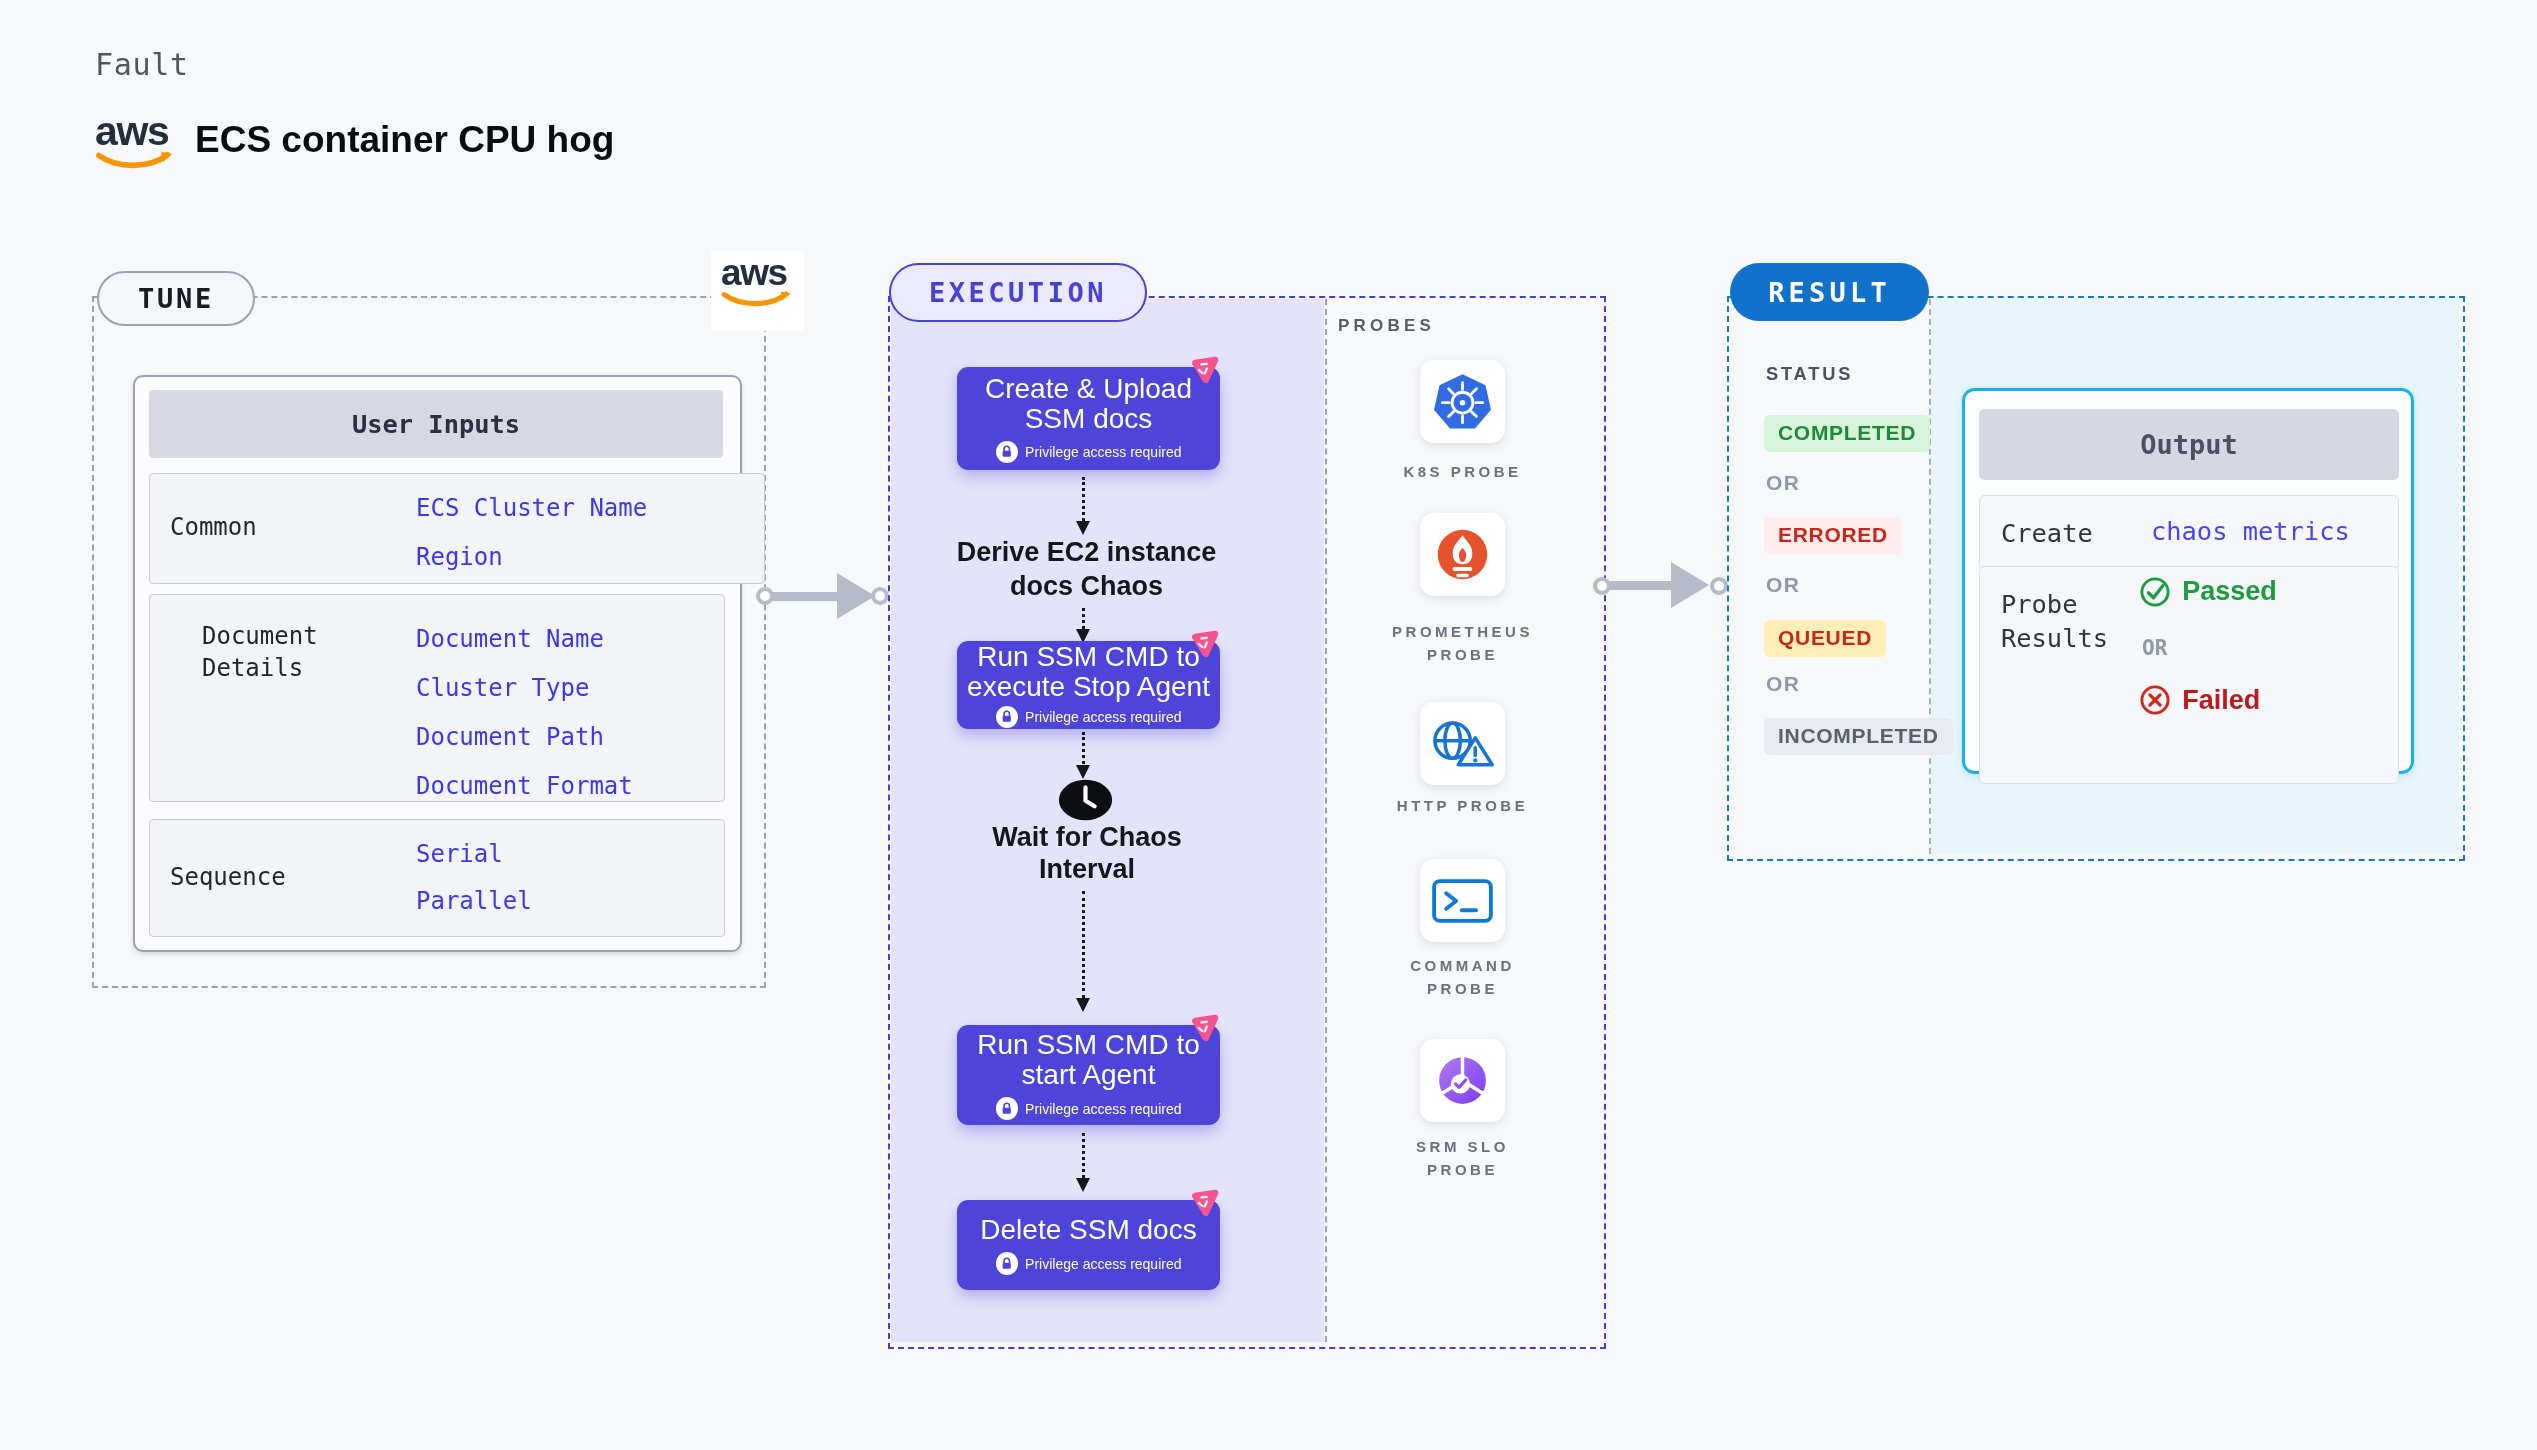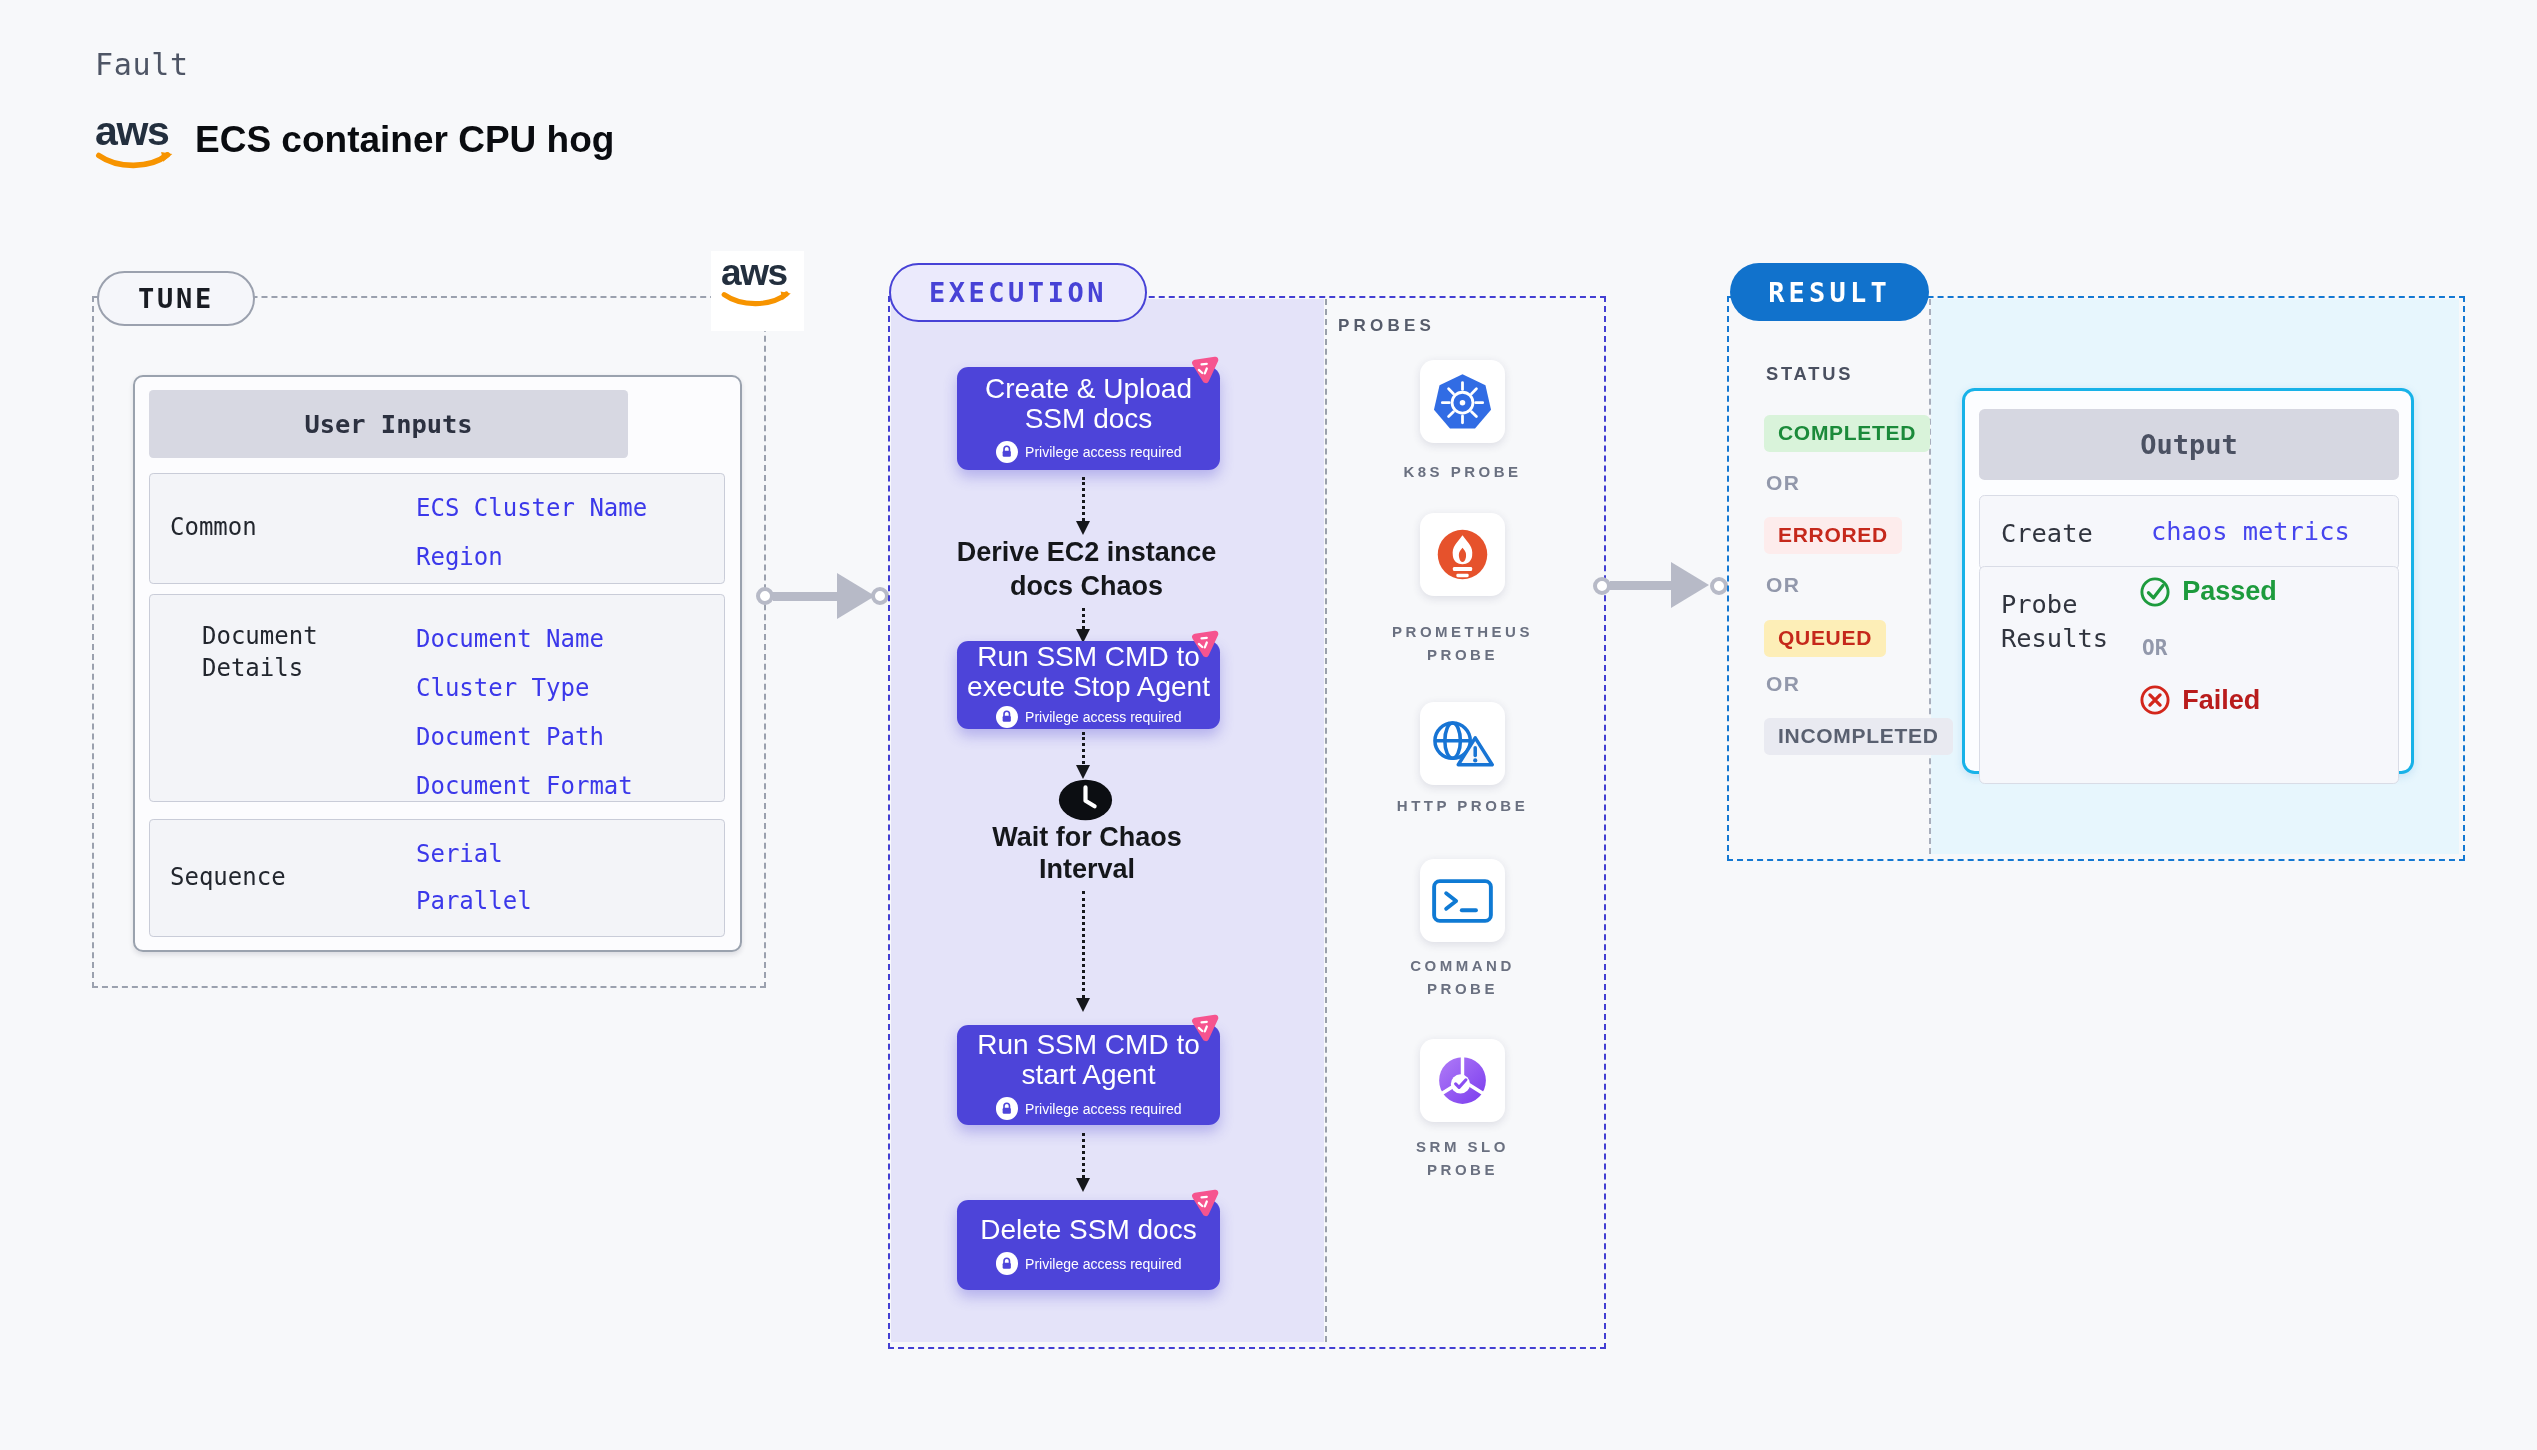--- a/index.html
+++ b/index.html
@@ -27,21 +27,21 @@
   .badge-tune{left:97px;top:271px;width:154px;height:51px;background:#f5f6fa;border:2.1px solid #9ba1ae;
               color:#191c23;font-size:27px;letter-spacing:2.8px;}
   .badge-exec{left:889px;top:263px;width:254px;height:55px;background:#ebeafc;border:2.8px solid #4742d6;
               color:#4742d6;font-size:27px;letter-spacing:3.5px;}
   .badge-result{left:1730px;top:263px;width:199px;height:58px;background:#1172cc;color:#ffffff;
               font-size:27px;letter-spacing:4.2px;}
 
   
   .ui-card{left:133px;top:375px;width:605px;height:573px;background:#fcfcfe;border:2.1px solid #9aa2ae;
            border-radius:10px;box-shadow:0 2.1px 5.6px rgba(30,35,60,.12);}
-  .ui-header{left:14px;top:12.7px;width:479px;height:68px;background:#d7d8e2;border-radius:4.2px;
+  .ui-header{left:14px;top:12.7px;width:574px;height:68px;background:#d7d8e2;border-radius:4.2px;
              display:flex;align-items:center;justify-content:center;font-size:25.4px;font-weight:600;color:#2c3140;}
   .ui-row{background:#f3f4f8;border:1.4px solid #c9ccd8;border-radius:4.2px;left:14px;width:574px;}
   .ui-label{color:#22262e;font-size:24px;line-height:32px;}
   .ui-values{color:#3b38ea;font-size:24px;}
 
   
   .step{left:957px;width:263px;background:#4d44d9;border-radius:11.3px;color:#fff;
         display:flex;flex-direction:column;align-items:center;justify-content:center;gap:7px;
         box-shadow:0 7px 14px rgba(70,60,210,.30);text-align:center;padding:0 10px;box-sizing:border-box;}
   .step-title{font-size:28px;font-weight:normal;line-height:30px;}
@@ -108,21 +108,21 @@
     <div class="aws-word" style="font-size:37px;">aws</div>
     <svg width="71" height="20" viewBox="0 0 112 30">
       <path d="M5 5 C32 24 78 24 103 4" stroke="#f79400" stroke-width="8" fill="none" stroke-linecap="round"></path>
       <polygon points="94,0 110,3 97,14" fill="#f79400"></polygon>
     </svg>
   </div>
 
   <div class="abs ui-card">
     <div class="abs ui-header mono">User Inputs</div>
 
-    <div class="abs ui-row" style="top:96px;height:109px;">
+    <div class="abs ui-row" style="top:96px;height:109px;padding-left:40px;">
       <div class="abs mono ui-label" style="left:20px;top:37px;">Common</div>
       <div class="abs mono ui-values" style="left:266px;top:10px;line-height:49px;">
         <div>ECS Cluster Name</div>
         <div>Region</div>
       </div>
     </div>
 
     <div class="abs ui-row" style="top:217px;height:206px;">
       <div class="abs mono ui-label" style="left:12px;top:25.4px;width:131px;margin-left:40px;">Document Details</div>
       <div class="abs mono ui-values" style="left:266px;top:20px;line-height:49px;">

